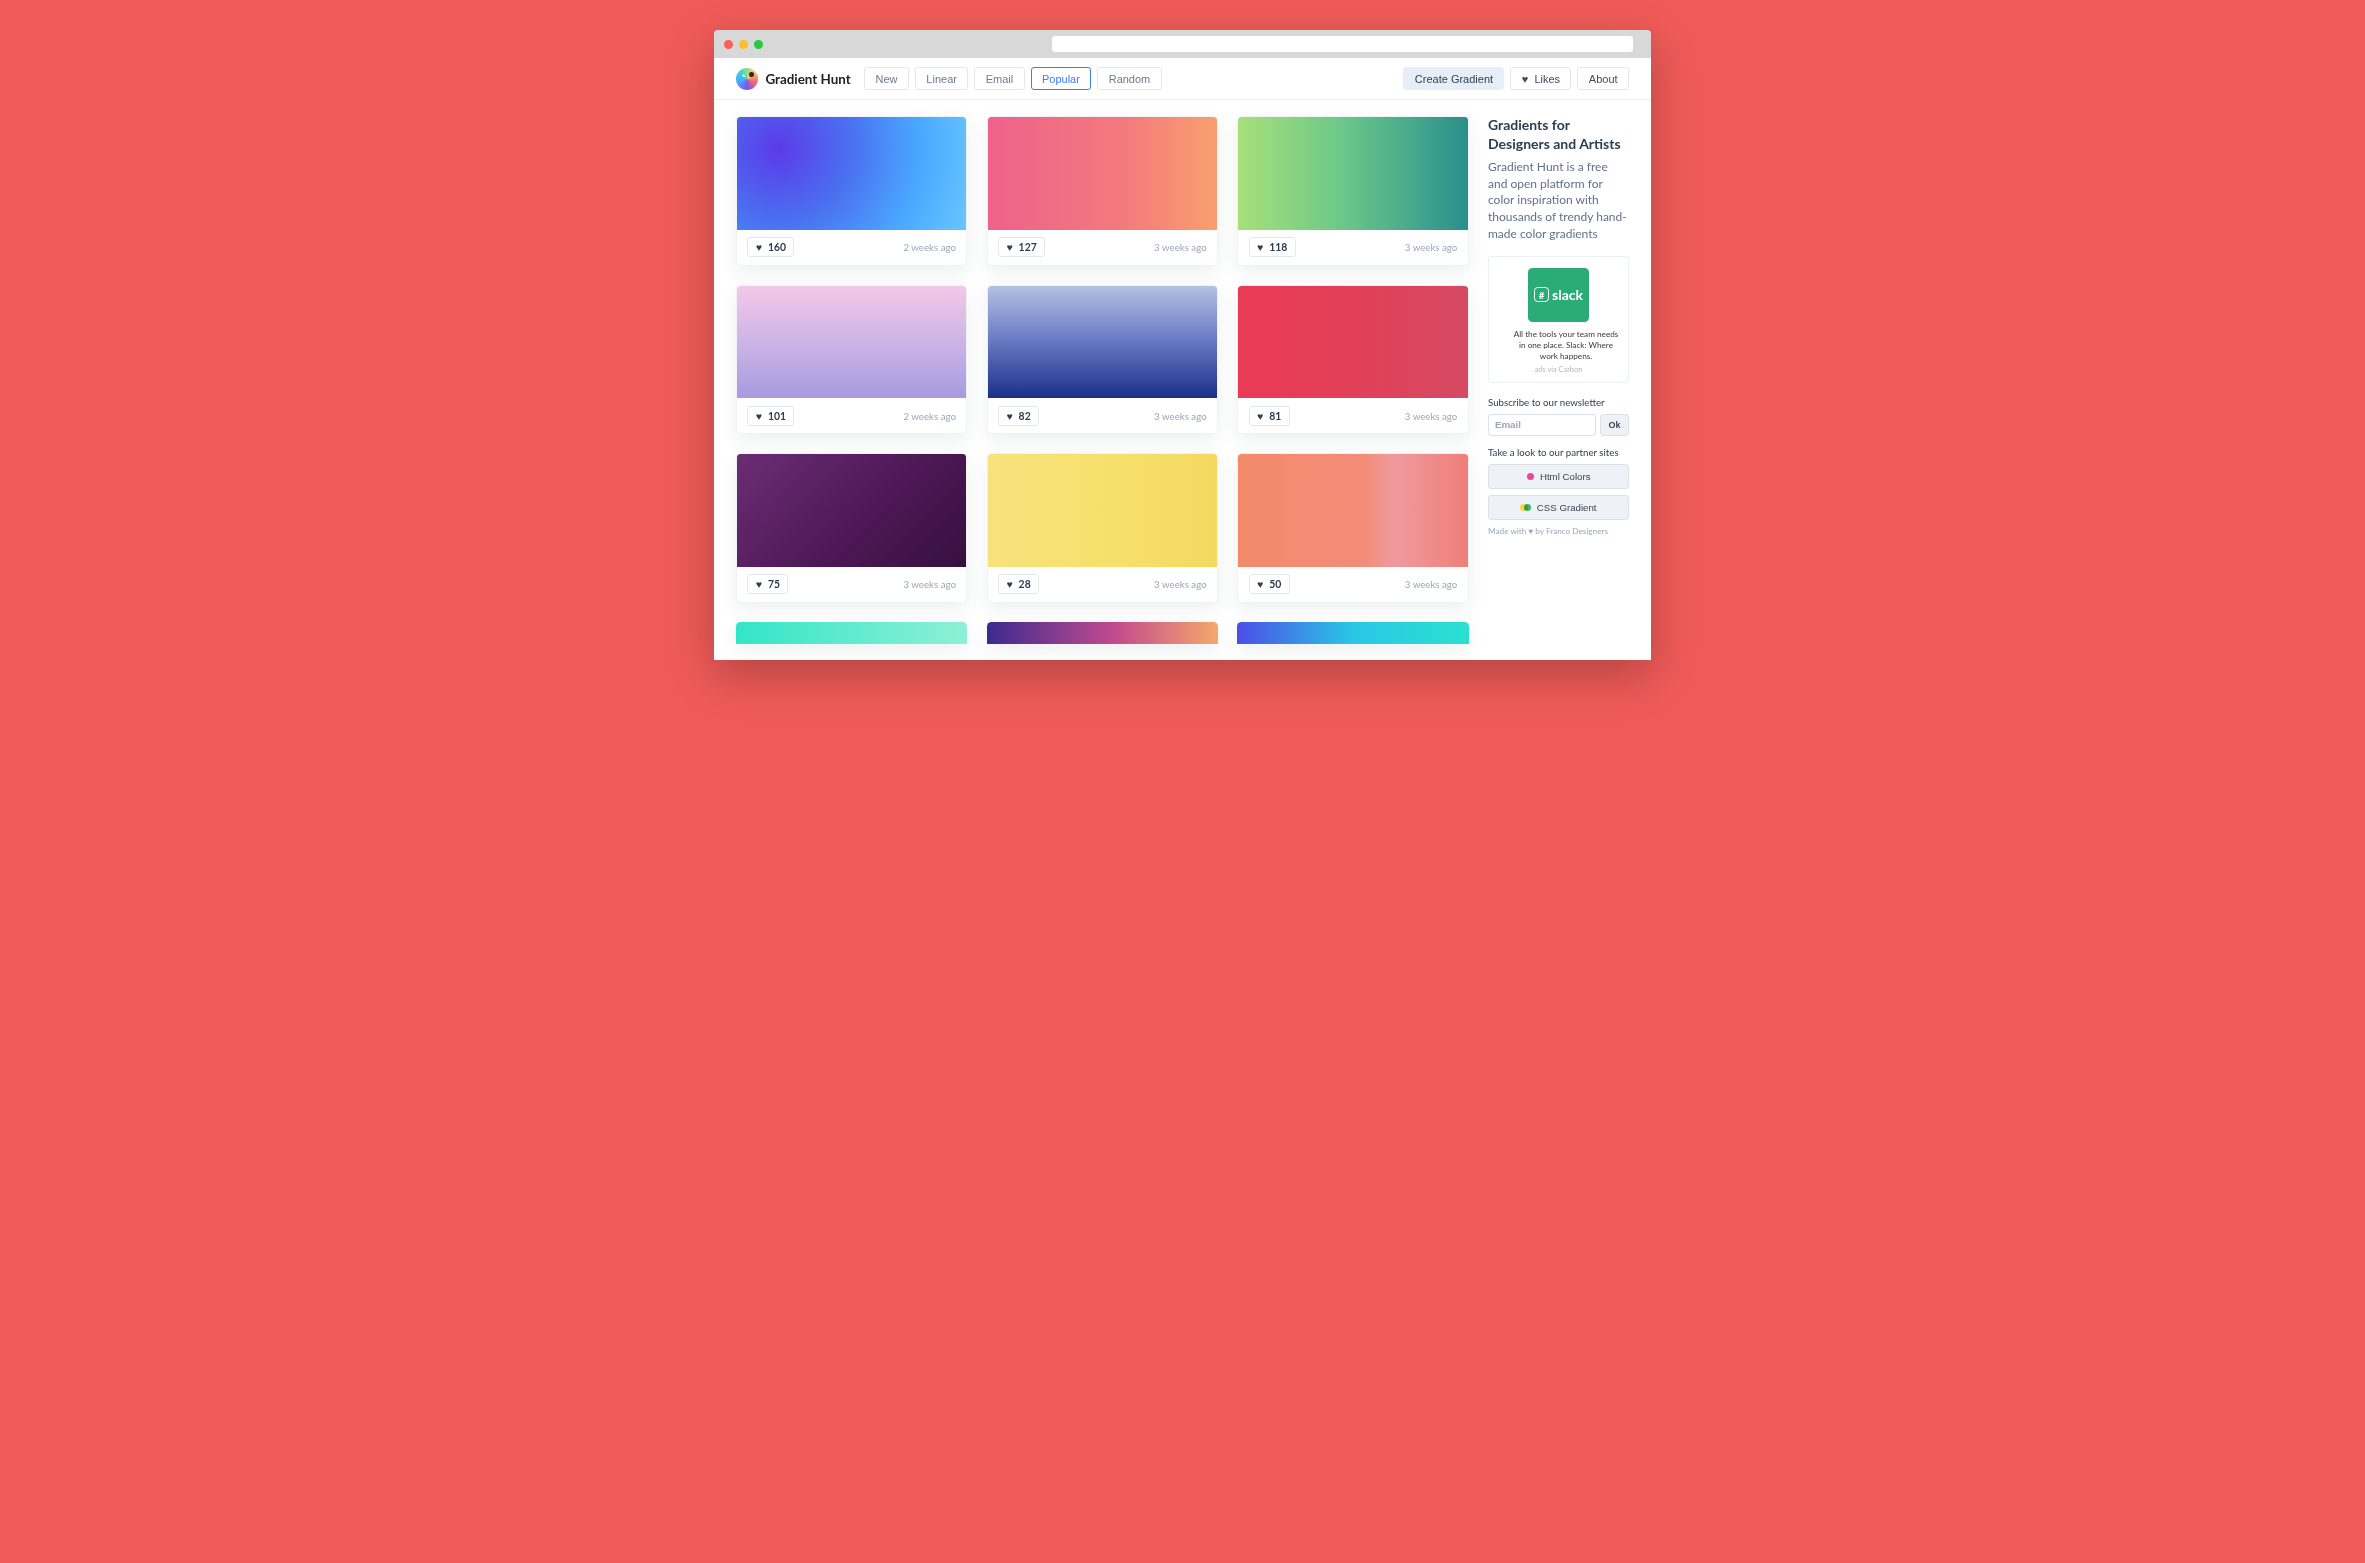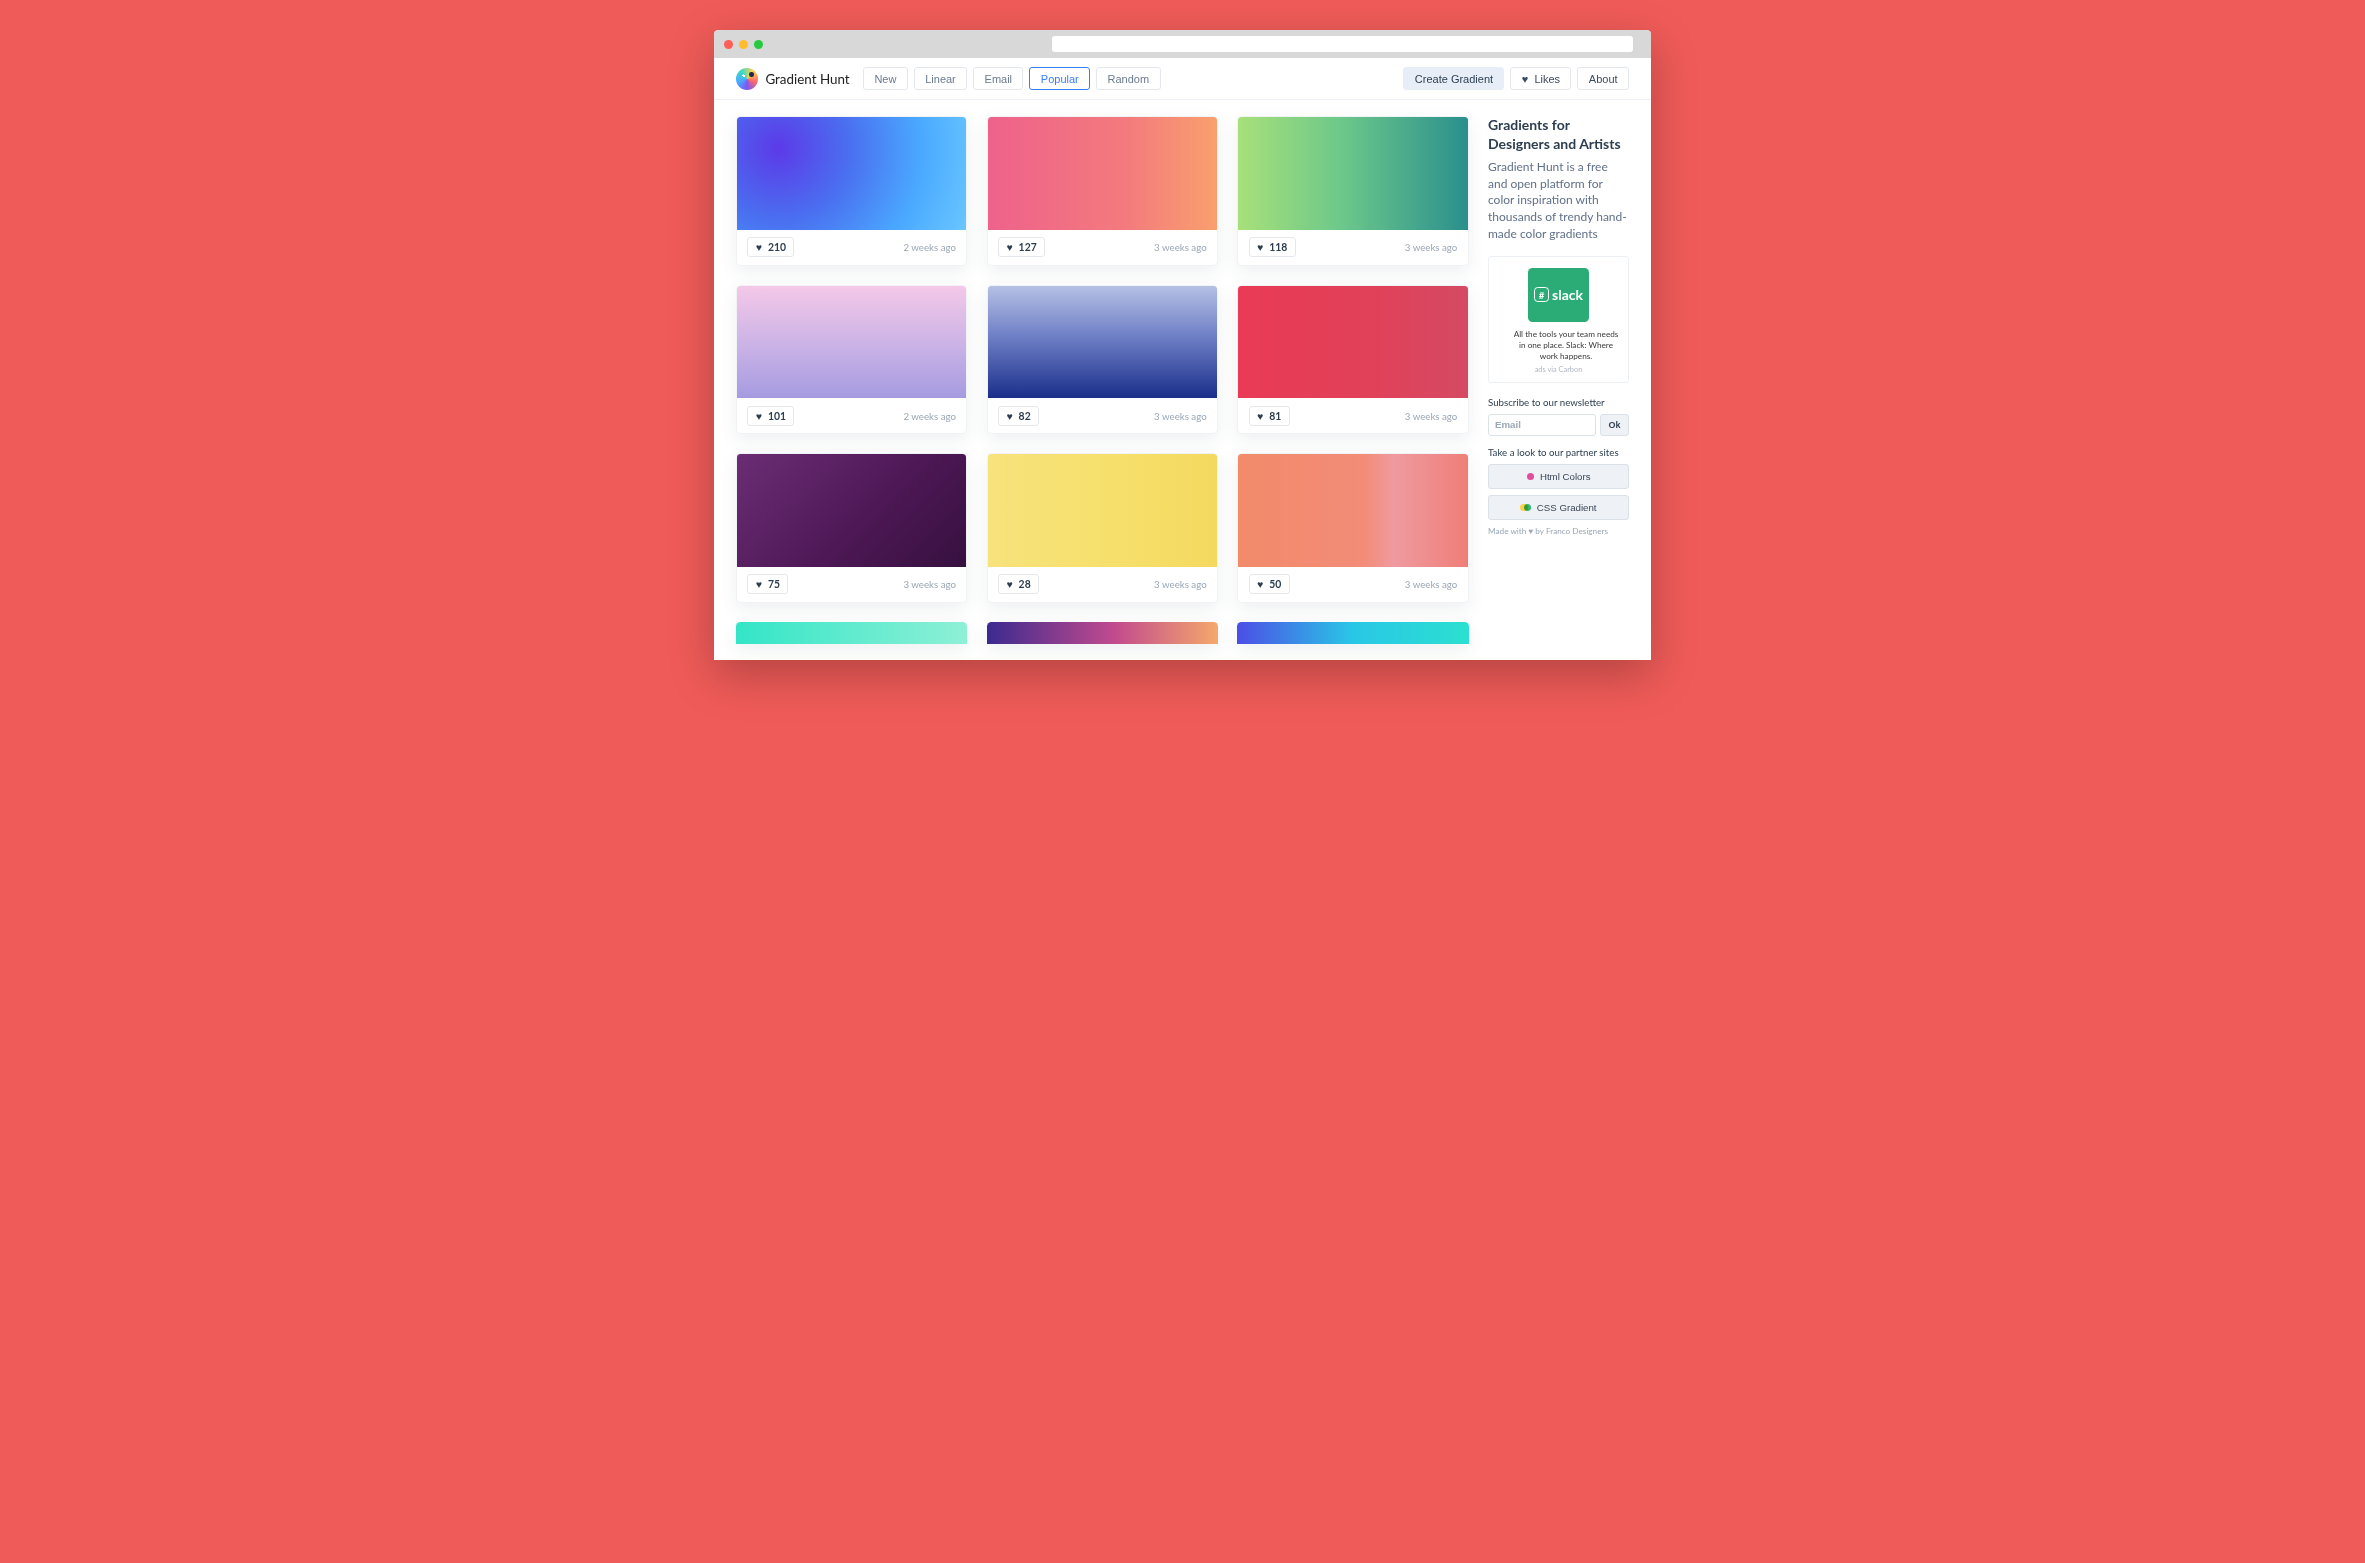--- a/index.html
+++ b/index.html
@@ -51,21 +51,21 @@
   }
   .brand { display:flex; align-items:center; gap:7.4px; margin-right:7.4px; }
   .brand-logo {
     width:22px; height:22px; border-radius:50%;
     background: radial-gradient(circle at 35% 35%, #fff 0, #fff 6%, transparent 7%), conic-gradient(from 180deg, #7b56f0, #4aa9ff, #3cd8c7, #ffd34e, #ff6a6a, #7b56f0);
     position:relative;
   }
   .brand-logo::after{
     content:""; position:absolute; top:4.5px; right:4.5px; width:4.5px; height:4.5px; border-radius:50%; background:#1b2a4a;
   }
-  .brand-title { font-weight:400; font-size:13.4px; color:#222; }
+  .brand-title { font-weight:700; font-size:13.4px; color:#222; }
 
   .nav { display:flex; gap:6px; }
   .nav-btn {
     border:0.7px solid #e4e8ed;
     background:#fff;
     color:#6b7b8f;
     padding:4.5px 10.4px;
     border-radius:3px;
     font-size:11px;
     cursor:pointer;
@@ -228,21 +228,21 @@
     </button>
   </div>
 
   <div class="content">
     <div class="grid" id="grid">
         <div class="card">
           <div class="swatch" style="background:radial-gradient(circle at 18% 28%, #5c3ae8 0%, #4a6ff0 35%, #4aa9ff 70%, #69c6ff 100%)"></div>
           <div class="card-footer">
             <span class="like-pill">
               <span class="heart-glyph">♥</span>
-              <span>210</span>
+              <span>160</span>
             </span>
             <span class="time">2 weeks ago</span>
           </div>
         </div>
         <div class="card">
           <div class="swatch" style="background:linear-gradient(90deg, #ee628b 0%, #f37a7d 60%, #f9a06e 100%)"></div>
           <div class="card-footer">
             <span class="like-pill">
               <span class="heart-glyph">♥</span>
               <span>127</span>

